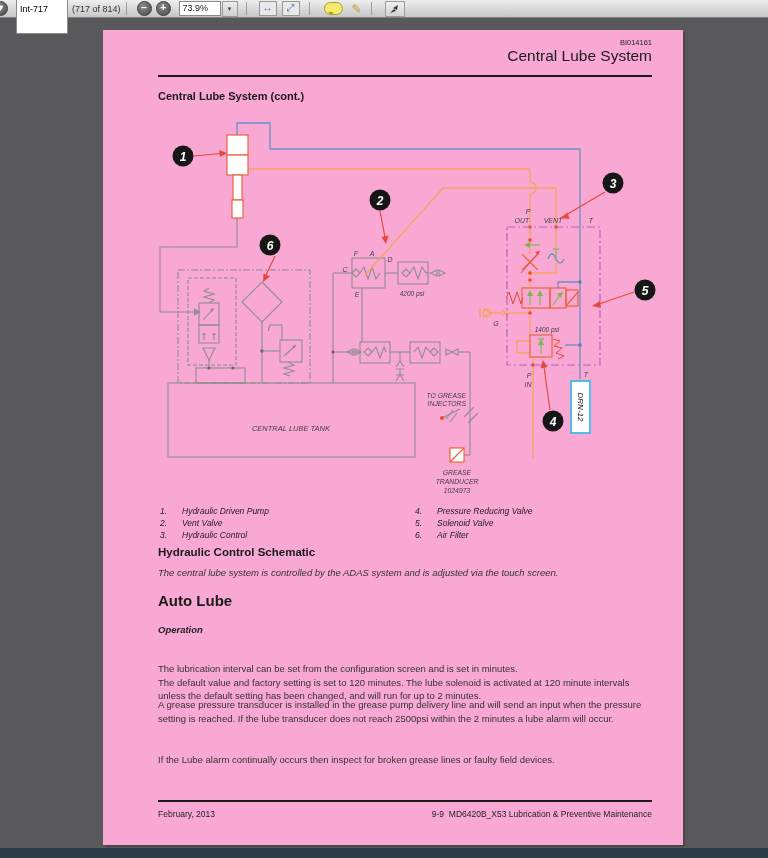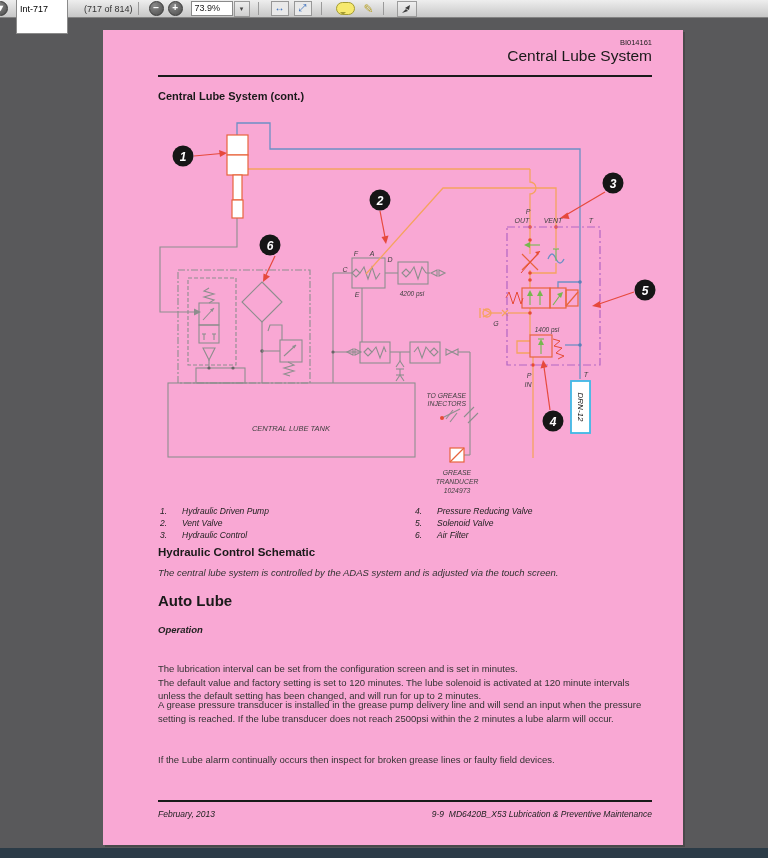--- a/index.html
+++ b/index.html
@@ -9,21 +9,21 @@
     background:linear-gradient(#EEEEEE,#C7C7C7);border-bottom:1px solid #828282;
     display:flex;align-items:center;font-size:9px;color:#222;}
   .tb-sep{width:1px;height:13px;background:#9A9A9A;margin:0 5px;}
   .tb-circle{width:13px;height:13px;border-radius:50%;
     background:radial-gradient(circle at 35% 30%,#8A8A8A,#4B4B4B);
     border:1px solid #3A3A3A;color:#fff;font-size:10px;font-weight:bold;
     line-height:11px;text-align:center;}
   .tb-half{margin-left:-7px;}
   .tb-input{width:44px;height:11px;background:#fff;border:1px solid #8A8A8A;
     font-size:9px;padding:19px 3px;margin-left:8px;font-family:"Liberation Sans",sans-serif;}
-  .tb-count{margin-left:16px;color:#333;}
+  .tb-count{margin-left:4px;color:#333;}
   .tb-zoombox{width:34px;height:11px;background:#fff;border:1px solid #8A8A8A;
     font-size:9px;padding:1px 3px;margin-left:8px;}
   .tb-drop{width:14px;height:14px;border:1px solid #999;margin-left:1px;
     background:linear-gradient(#EDEDED,#CFCFCF);font-size:7px;line-height:13px;
     text-align:center;color:#444;}
   .tb-fit{width:16px;height:13px;border:1px solid #979797;background:#E9E9E9;
     font-size:10px;line-height:12px;text-align:center;color:#2C64B8;margin-left:7px;}
   .icon-bubble{width:17px;height:11px;background:#F6E96E;border:1px solid #A39B33;
     border-radius:7px;margin-left:9px;position:relative;}
   .icon-bubble::after{content:"";position:absolute;left:3px;bottom:-4px;
@@ -46,21 +46,21 @@
   .legend .lab{position:absolute;display:inline-block;}
   .c1n{left:2px;} .c1l{left:24px;} .c2n{left:257px;} .c2l{left:279px;}
   .h-schem{position:absolute;left:55px;top:516px;font-size:11.5px;font-weight:bold;color:#1A1A1A;}
   .t-schem{position:absolute;left:55px;top:537px;width:500px;font-size:9.5px;color:#333;font-style:italic;}
   .h-auto{position:absolute;left:55px;top:562px;font-size:15px;font-weight:bold;color:#1A1A1A;}
   .h-oper{position:absolute;left:55px;top:594px;font-size:9.5px;font-weight:bold;font-style:italic;color:#222;}
   .para{position:absolute;left:55px;width:499px;font-size:9.5px;line-height:13.5px;color:#333;}
   .p1{top:632px;} .p2{top:668px;} .p3{top:723px;}
   .rule-bot{position:absolute;left:55px;right:31px;top:770px;height:2px;background:#1A1A1A;}
   .footer{position:absolute;left:55px;right:31px;top:779px;font-size:8.5px;
-    font-style:italic;color:#222;display:flex;justify-content:space-between;}
+    color:#222;display:flex;justify-content:space-between;}
   .bottombar{position:absolute;left:0;bottom:0;width:768px;height:10px;background:#2B3B47;}
   
   text{font-family:"Liberation Sans",sans-serif;}
 </style>
 </head>
 <body>
 
 <div class="toolbar">
   <div class="tb-circle tb-half">▾</div>
   <input class="tb-input" value="Int-717" style="">

